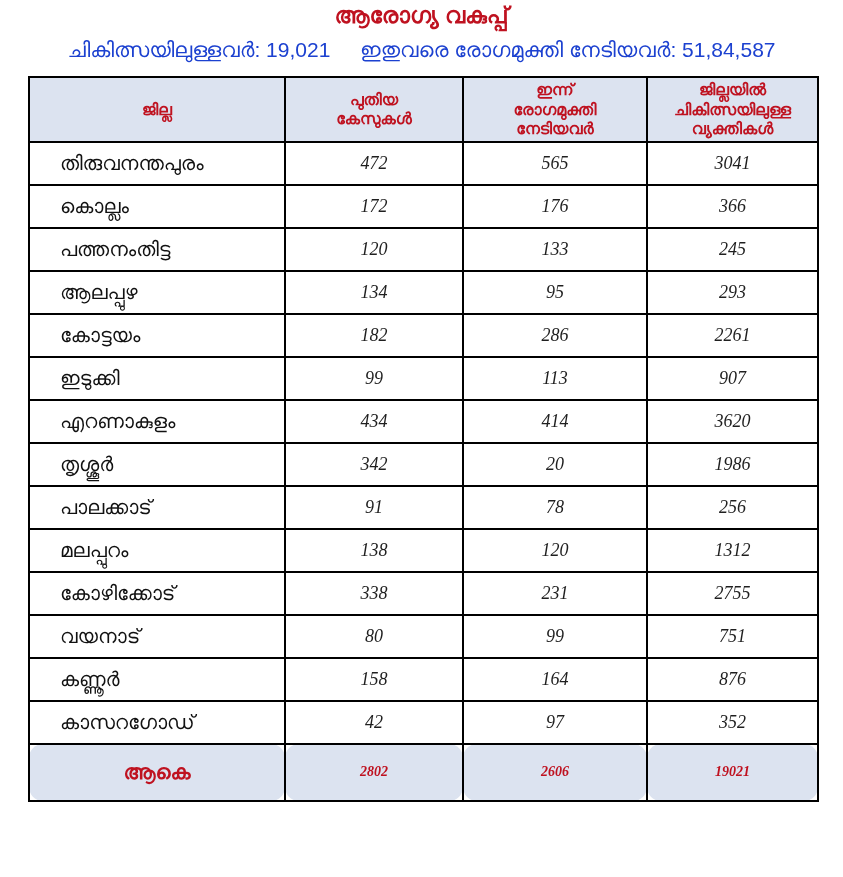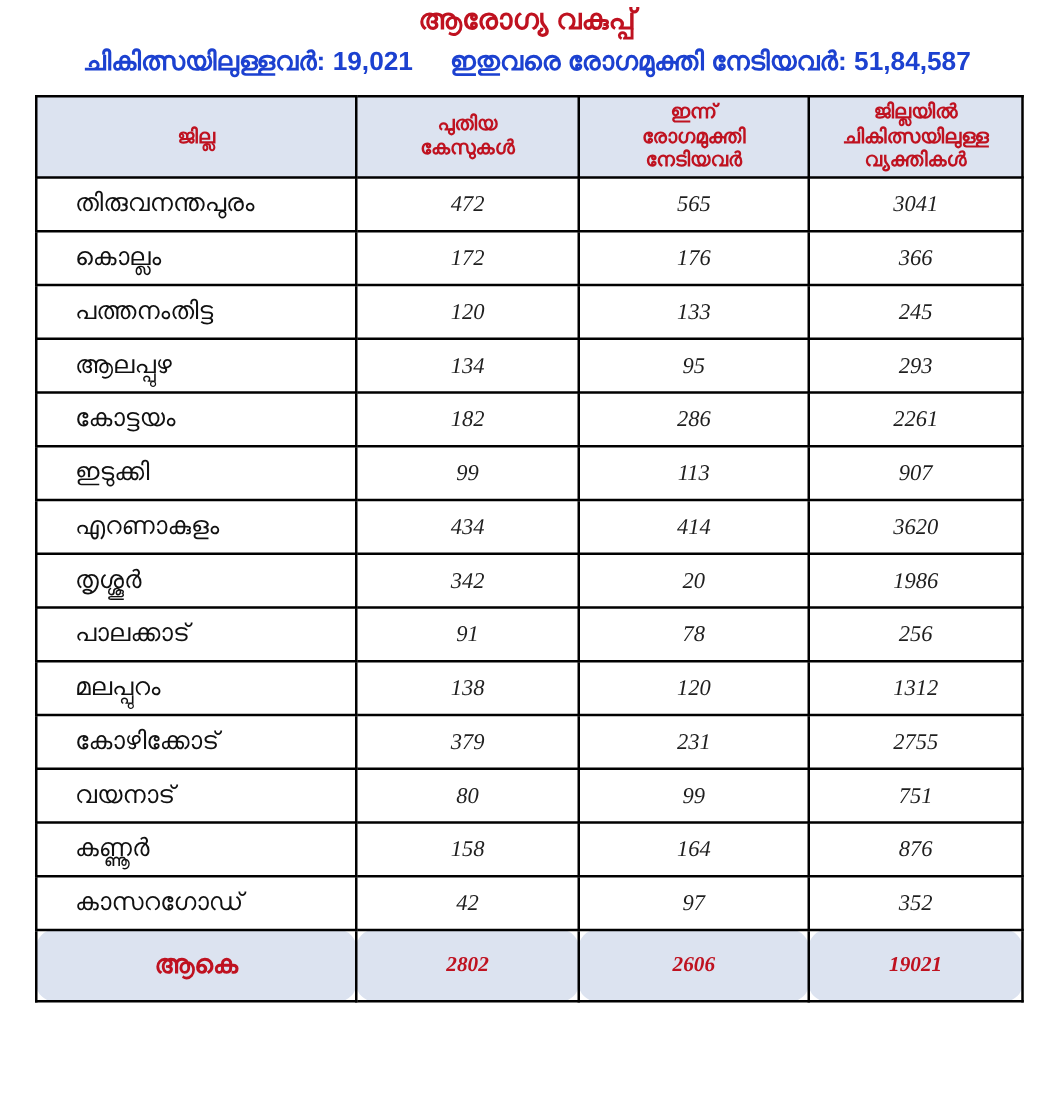--- a/index.html
+++ b/index.html
@@ -35,21 +35,21 @@
     text-align: center;
     color: var(--title-red, #bf1220);
     font-size: 23px;
     font-weight: bold;
   }
   .summary {
     margin-top: 9px;
     text-align: center;
     color: var(--summary-blue, #1c41d0);
     font-size: 21px;
-    font-weight: bold;
+    font-weight: normal;
   }
   .summary .gap { display: inline-block; width: 18px; }
   .report-table {
     margin: 14px 0 0 28px;
     width: 789px;
     border-collapse: collapse;
     table-layout: fixed;
   }
   .report-table th,
   .report-table td {
@@ -91,21 +91,21 @@
   .total-row .total-label {
     color: var(--title-red, #bf1220);
     font-size: 21px;
     font-weight: bold;
     text-align: center;
     vertical-align: middle;
   }
   .total-row .value-cell {
     color: var(--title-red, #bf1220);
     font-weight: bold;
-    font-size: 17px;
+    font-size: 14px;
   }
 </style>
 </head>
 <body>
 
 <div class="page">
 
 
   <div class="subtitle">ആരോഗ്യ വകുപ്പ്</div>
 
@@ -193,21 +193,21 @@
           <td class="value-cell">256</td>
         </tr>
         <tr>
           <td class="district-cell">മലപ്പുറം</td>
           <td class="value-cell">138</td>
           <td class="value-cell">120</td>
           <td class="value-cell">1312</td>
         </tr>
         <tr>
           <td class="district-cell">കോഴിക്കോട്</td>
-          <td class="value-cell">379</td>
+          <td class="value-cell">338</td>
           <td class="value-cell">231</td>
           <td class="value-cell">2755</td>
         </tr>
         <tr>
           <td class="district-cell">വയനാട്</td>
           <td class="value-cell">80</td>
           <td class="value-cell">99</td>
           <td class="value-cell">751</td>
         </tr>
         <tr>

